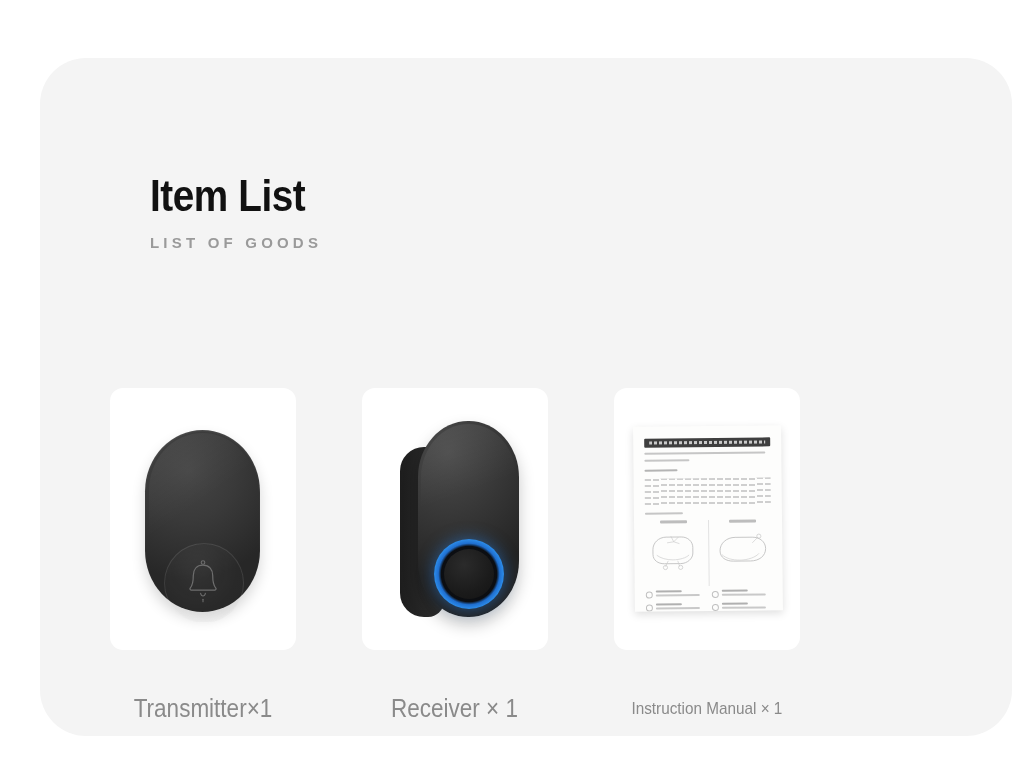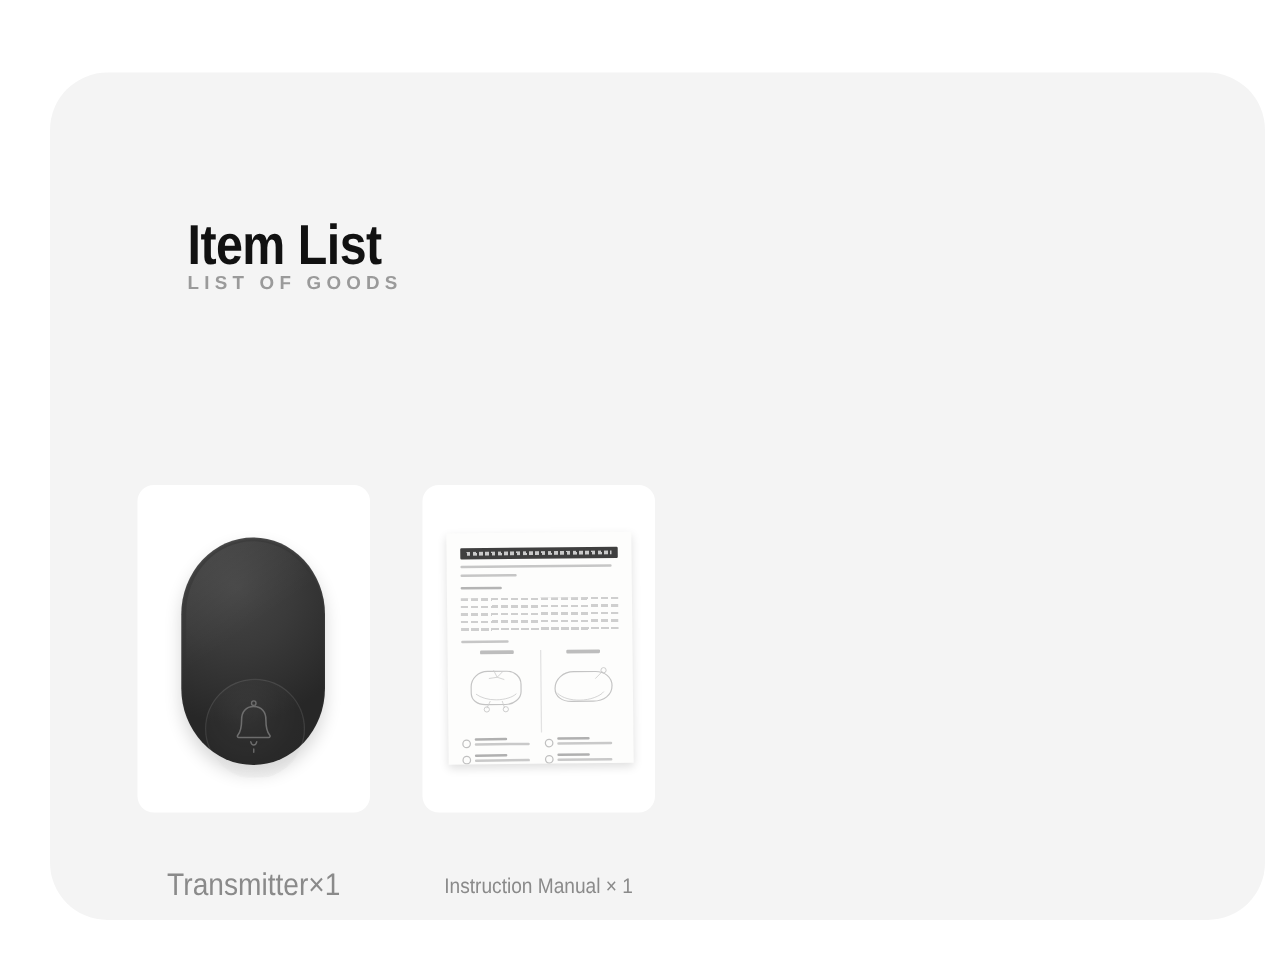--- a/index.html
+++ b/index.html
@@ -37,35 +37,36 @@
     font-size: 45px;
     font-weight: bold;
     color: #111111;
     letter-spacing: -0.5px;
     line-height: 1;
     transform: scaleX(0.86);
     transform-origin: left center;
     white-space: nowrap;
   }
   .subtitle {
+    margin-top: 16px;
     font-size: 15px;
     font-weight: bold;
     color: #9a9a9a;
     letter-spacing: 4.2px;
     white-space: nowrap;
   }
 
   
   .items {
     position: absolute;
     left: 70px;
     top: 330px;
     width: 890px;
     display: flex;
-    gap: 42px;
+    gap: 66px;
   }
   .item {
     width: 186px;
     display: flex;
     flex-direction: column;
     align-items: center;
   }
   .tile {
     width: 186px;
     height: 262px;
@@ -338,20 +339,31 @@
               <path d="M22 7.2c-6.4 0-9.7 4.4-9.7 10.4 0 6.6-1.1 10.3-3.1 12.6-.6.7-.1 1.8.8 1.8h24c.9 0 1.4-1.1.8-1.8-2-2.3-3.1-6-3.1-12.6 0-6-3.3-10.4-9.7-10.4z" stroke="#6d6d6d" stroke-width="1.25" stroke-linejoin="round"></path>
               <path d="M19.6 35.4c.4 1.7 1.3 2.6 2.4 2.6s2-.9 2.4-2.6" stroke="#6d6d6d" stroke-width="1.1" stroke-linecap="round"></path>
               <path d="M22 41.2v2.6" stroke="#6d6d6d" stroke-width="1.1" stroke-linecap="round"></path>
             </svg>
           </div>
         </div>
       </div>
       <div class="caption cap-lg">Transmitter×1</div>
     </div>
 
+    <div class="item">
+      <div class="tile">
+        <div class="receiver-wrap">
+          <div class="receiver-side"></div>
+          <div class="receiver-body">
+            <div class="led"></div>
+          </div>
+        </div>
+      </div>
+      <div class="caption cap-lg">Receiver × 1</div>
+    </div>
 
 
     <div class="item">
       <div class="tile">
         <div class="manual">
           <div class="m-pad">
             <div class="m-header"></div>
             <div class="m-line s1"></div>
             <div class="m-line s2"></div>
             <div class="m-line s3"></div>

